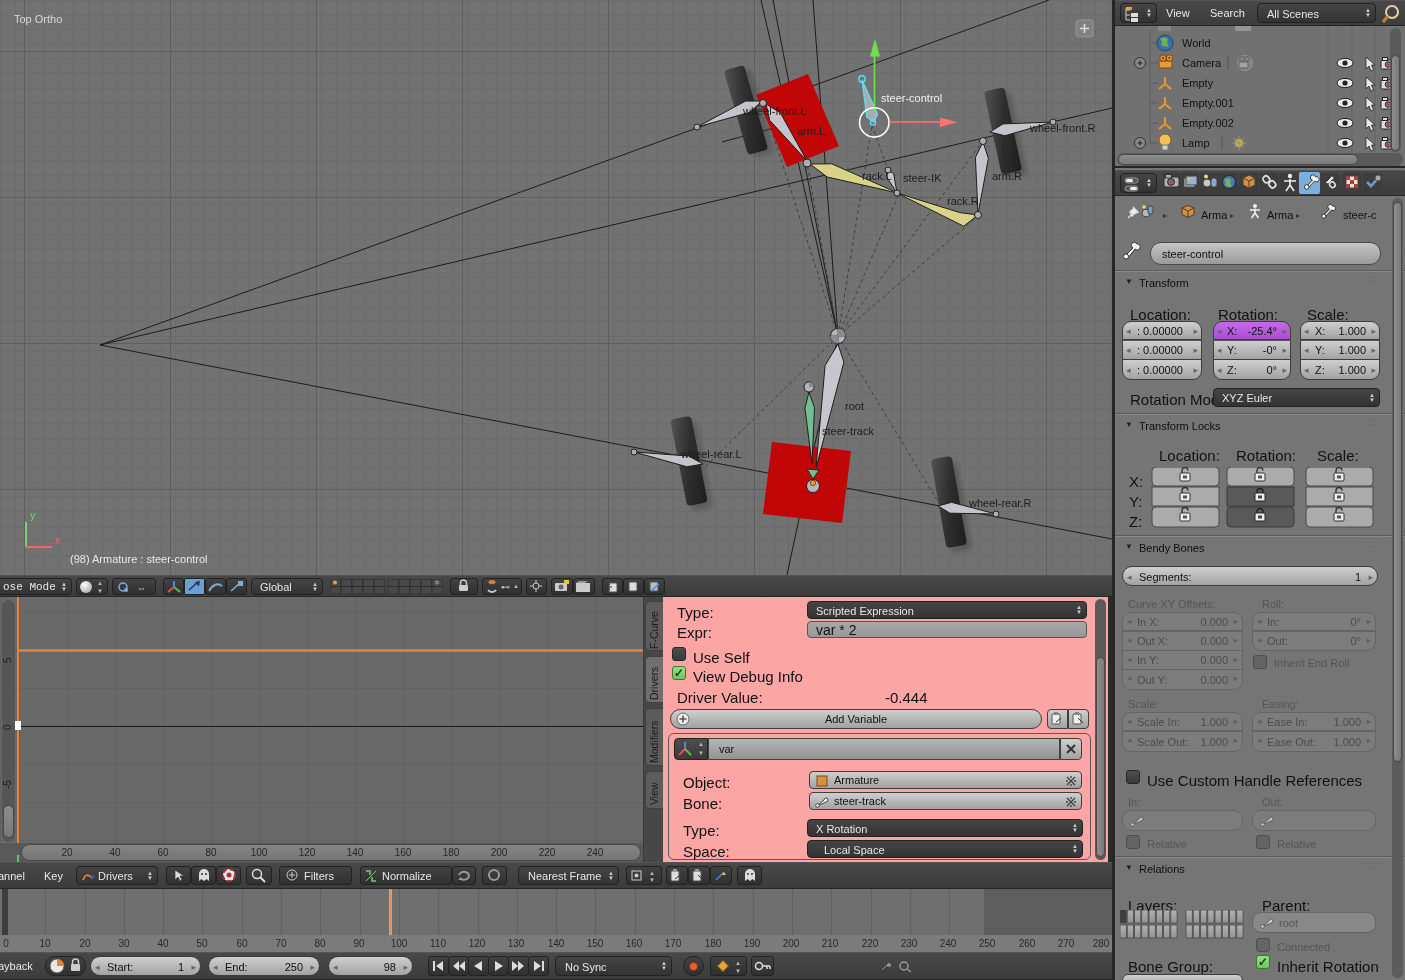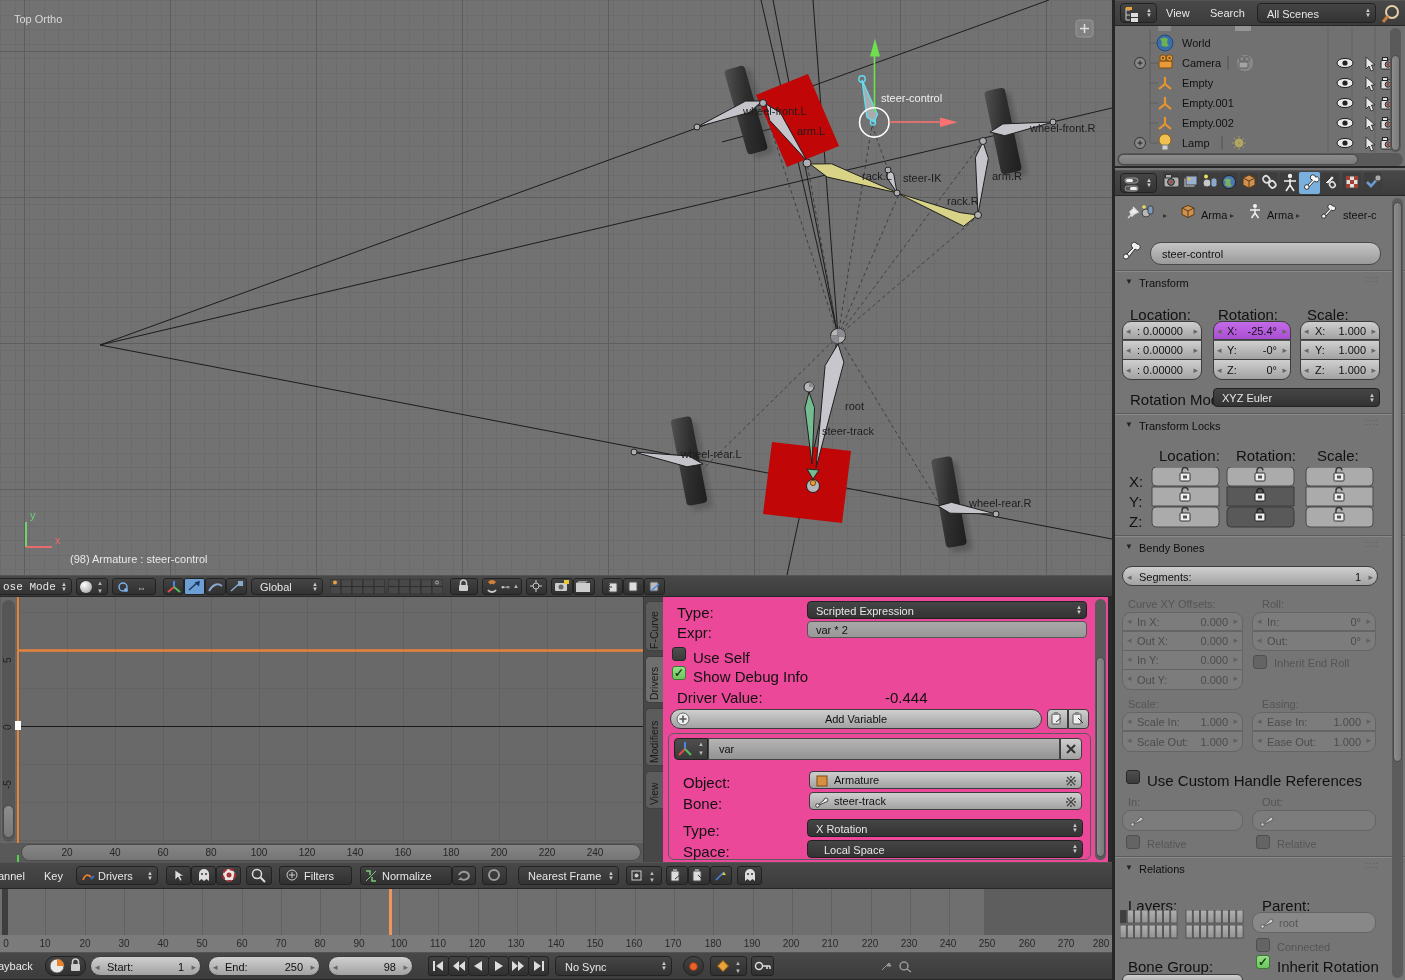--- a/index.html
+++ b/index.html
@@ -316,29 +316,29 @@
  <svg width="20" height="265" style="position:absolute;left:0;top:0">
   <g font-size="10.5" fill="#1a1a1a">
   <text x="14" y="52" transform="rotate(-90 14 52)">F-Curve</text>
   <text x="14" y="103" transform="rotate(-90 14 103)">Drivers</text>
   <text x="14" y="166" transform="rotate(-90 14 166)">Modifiers</text>
   <text x="14" y="208" transform="rotate(-90 14 208)">View</text>
   </g>
  </svg>
 </div>
 
-<div id="gside" class="abs" style="left:663px;top:597px;width:445px;height:265px;background:#ec4899;overflow:hidden;">
+<div id="gside" class="abs" style="left:663px;top:597px;width:445px;height:265px;background:#fca5a5;overflow:hidden;">
  <span class="lbl" style="left:14px;top:7px;">Type:</span>
  <div class="dd" style="left:144px;top:4px;width:280px;height:18px;"><span style="margin-left:8px;line-height:18px;">Scripted Expression</span><span class="ud">▲<br>▼</span></div>
  <span class="lbl" style="left:14px;top:27px;">Expr:</span>
- <div class="abs" style="left:144px;top:24px;width:280px;height:17px;background:linear-gradient(#a8a8a8,#989898);border:1px solid #555;border-radius:4px;font-size:11px;color:#111;"><span style="margin-left:8px;line-height:16px;">var * 2</span></div>
+ <div class="abs" style="left:144px;top:24px;width:280px;height:17px;background:linear-gradient(#a8a8a8,#989898);border:1px solid #555;border-radius:4px;font-size:14px;color:#111;"><span style="margin-left:8px;line-height:16px;">var * 2</span></div>
  <div class="cb" style="left:9px;top:50px;"></div>
     <span class="lbl" style="left:30px;top:52px;">Use Self</span>
  <div class="cbg" style="left:9px;top:69px;">✓</div>
-    <span class="lbl" style="left:30px;top:71px;">Show Debug Info</span>
+    <span class="lbl" style="left:30px;top:71px;">View Debug Info</span>
  <span class="lbl" style="left:14px;top:92px;">Driver Value:</span>
  <span class="lbl" style="left:222px;top:92px;">-0.444</span>
  <div class="fld" style="left:7px;top:112px;width:372px;height:20px;border-radius:10px;text-align:center;">
    <svg width="15" height="15" style="position:absolute;left:5px;top:2px;">
         <circle cx="7" cy="7" r="6" fill="#eee" stroke="#666"></circle>
         <path d="M7 3.5v7M3.5 7h7" stroke="#555" stroke-width="1.6"></path>
       </svg>
    <span style="line-height:19px;">Add Variable</span></div>
  <div class="fld" style="left:384px;top:112px;width:21px;height:20px;border-radius:4px 0 0 4px;"><svg width="19" height="18">
         <rect x="4" y="4" width="8" height="10" rx="1" fill="#eee" stroke="#555"></rect>

